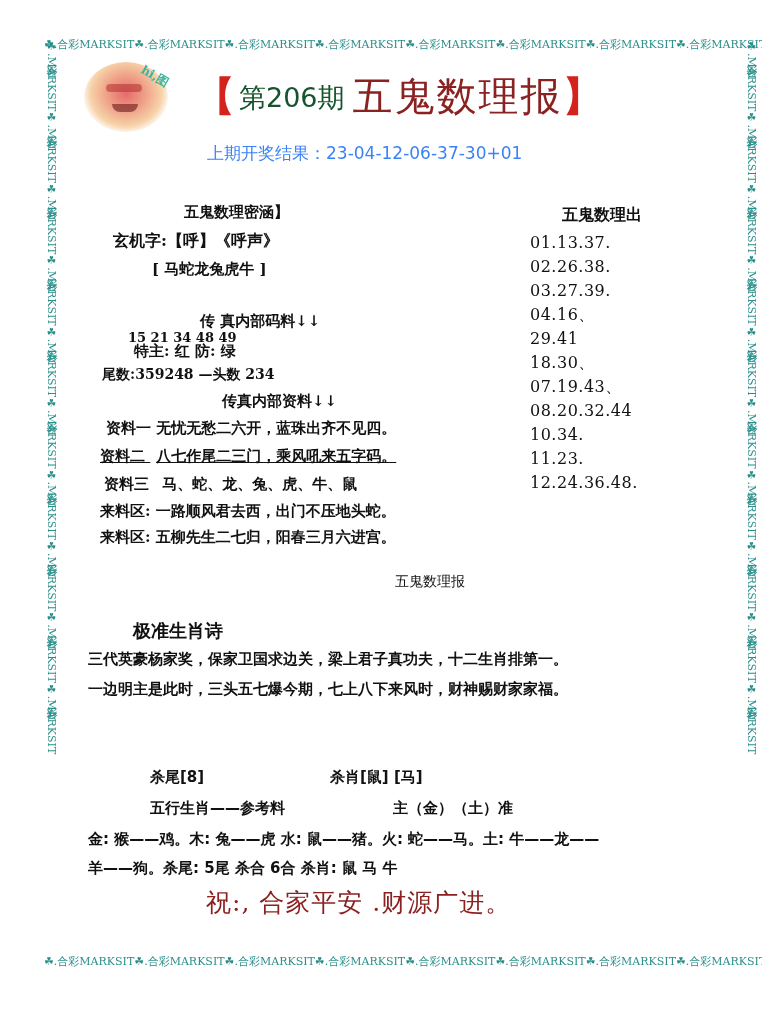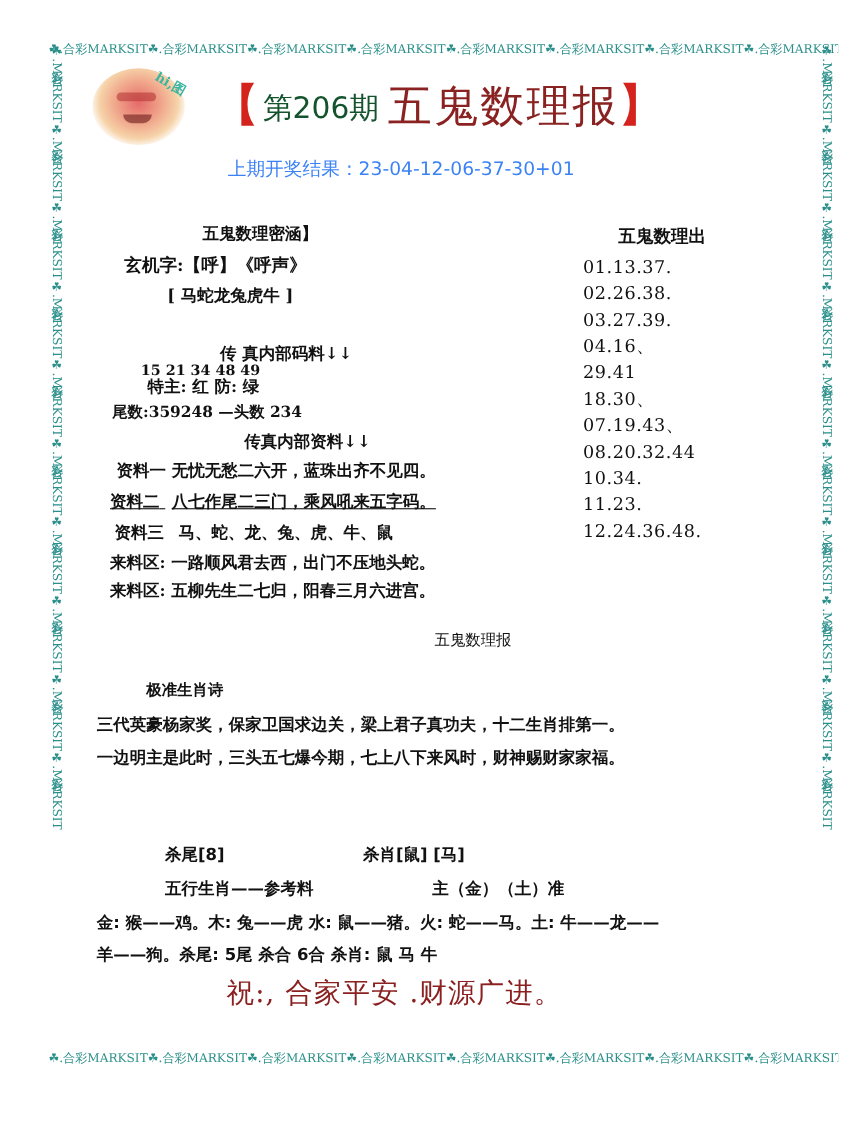--- a/index.html
+++ b/index.html
@@ -41,21 +41,21 @@
   .last-result { position: absolute; left: 207px; top: 142px; font-family: "DejaVu Sans", sans-serif; font-size: 17px; color: #3b82f6; }
 
   .col-left { position: absolute; left: 100px; top: 200px; width: 350px; font-family: "DejaVu Serif", serif; font-weight: bold; font-size: 15px; color: #111; }
   .row { position: absolute; white-space: nowrap; }
 
   .col-right { position: absolute; left: 530px; top: 205px; width: 170px; font-family: "DejaVu Serif", serif; font-size: 16px; color: #111; }
   .col-right .head { font-weight: bold; font-size: 16px; margin-left: 32px; height: 26px; }
   .col-right .num { height: 24px; line-height: 24px; letter-spacing: 0.5px; }
 
   .section-title { position: absolute; left: 395px; top: 573px; font-family: "DejaVu Sans", sans-serif; font-size: 14px; color: #111; }
-  .poem-title { position: absolute; left: 133px; top: 619px; font-family: Liberation Sans, sans-serif; font-size: 14px; font-weight: bold; }
+  .poem-title { position: absolute; left: 133px; top: 619px; font-family: Liberation Sans, sans-serif; font-size: 18px; font-weight: bold; }
   .poem-line { position: absolute; left: 88px; font-family: "DejaVu Sans", sans-serif; font-size: 15px; font-weight: bold; white-space: nowrap; }
 
   .sans-bold { font-family: "DejaVu Sans", sans-serif; font-size: 15px; font-weight: bold; position: absolute; white-space: nowrap; }
 
   .blessing { position: absolute; left: 206px; top: 886px; font-family: "DejaVu Serif", serif; font-size: 25px; color: #8a2020; white-space: nowrap; letter-spacing: 1px; }
 </style>
 </head>
 <body>
 
 <div class="border-top">☘.合彩MARKSIT☘.合彩MARKSIT☘.合彩MARKSIT☘.合彩MARKSIT☘.合彩MARKSIT☘.合彩MARKSIT☘.合彩MARKSIT☘.合彩MARKSIT☘.合彩MARKSIT☘.合彩MARKSIT</div>

